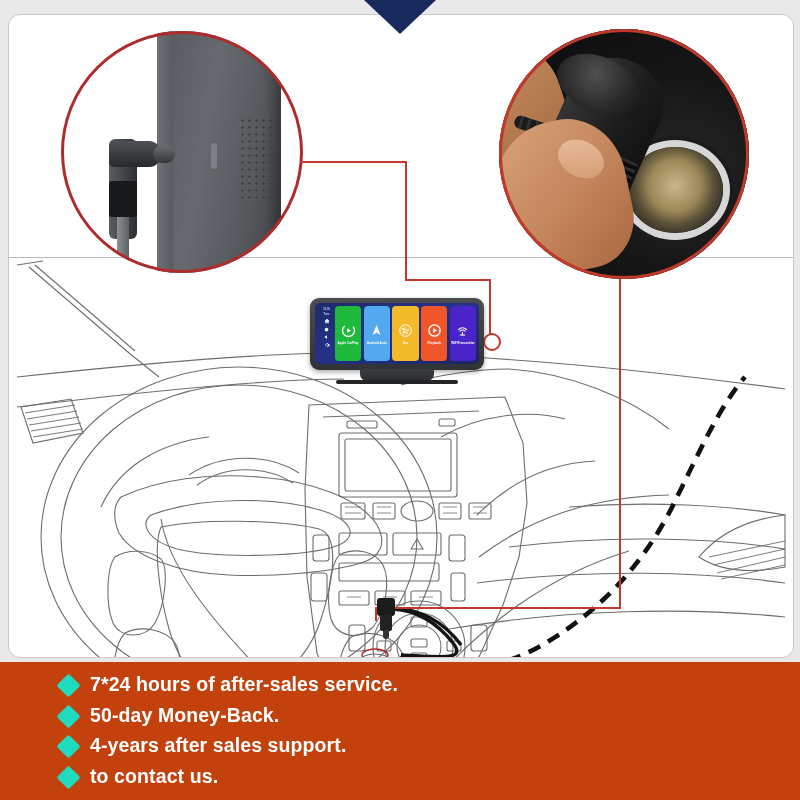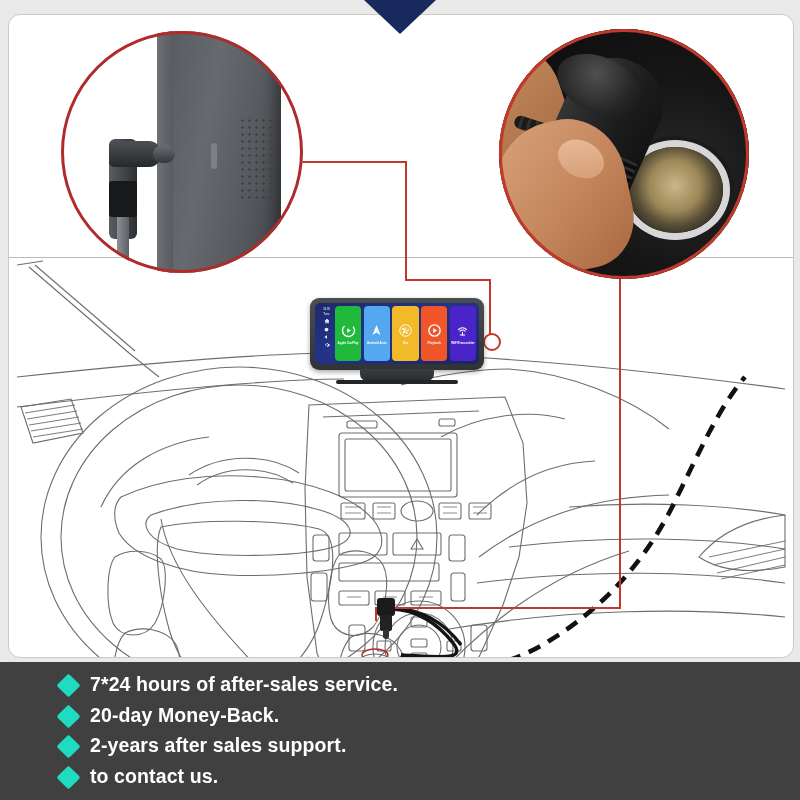--- a/index.html
+++ b/index.html
@@ -97,21 +97,21 @@
   
   #dash{position:absolute;left:0;top:242px;width:784px;height:400px;}
 
   
   .cig{position:absolute;left:368px;top:583px;width:18px;height:42px;z-index:6;}
   .cig-top{position:absolute;left:0;top:0;width:18px;height:18px;background:#1b1b1b;border-radius:3px;}
   .cig-mid{position:absolute;left:3px;top:17px;width:12px;height:16px;background:#222;border-radius:2px;}
   .cig-tip{position:absolute;left:6px;top:32px;width:6px;height:9px;background:#333;border-radius:0 0 3px 3px;}
 
   
-  .band{position:absolute;left:0;top:662px;width:800px;height:138px;background:#404040;}
+  .band{position:absolute;left:0;top:662px;width:800px;height:138px;background:#c2410c;}
   .blist{position:absolute;left:60px;top:10px;width:700px;}
   .brow{display:flex;align-items:flex-start;gap:13px;margin-bottom:5px;}
   .dia{width:17px;height:17px;background:#1fdcc0;transform:rotate(45deg);border-radius:2px;flex:0 0 auto;margin-top:5px;}
   .btxt{color:#fff;font-size:19.5px;line-height:1.32;font-weight:bold;letter-spacing:.1px;}
 </style>
 </head>
 <body>
 
 <div id="root">
 
@@ -407,26 +407,26 @@
   <div class="band">
     <div class="blist">
 
       <div class="brow">
         <div class="dia"></div>
         <div class="btxt">7*24 hours of after-sales service.</div>
       </div>
 
       <div class="brow">
         <div class="dia"></div>
-        <div class="btxt">20-day Money-Back.</div>
+        <div class="btxt">50-day Money-Back.</div>
       </div>
 
       <div class="brow">
         <div class="dia"></div>
-        <div class="btxt">2-years after sales support.</div>
+        <div class="btxt">4-years after sales support.</div>
       </div>
 
       <div class="brow">
         <div class="dia"></div>
         <div>
           <div class="btxt">to contact us.</div>
         </div>
       </div>
 
     </div>

